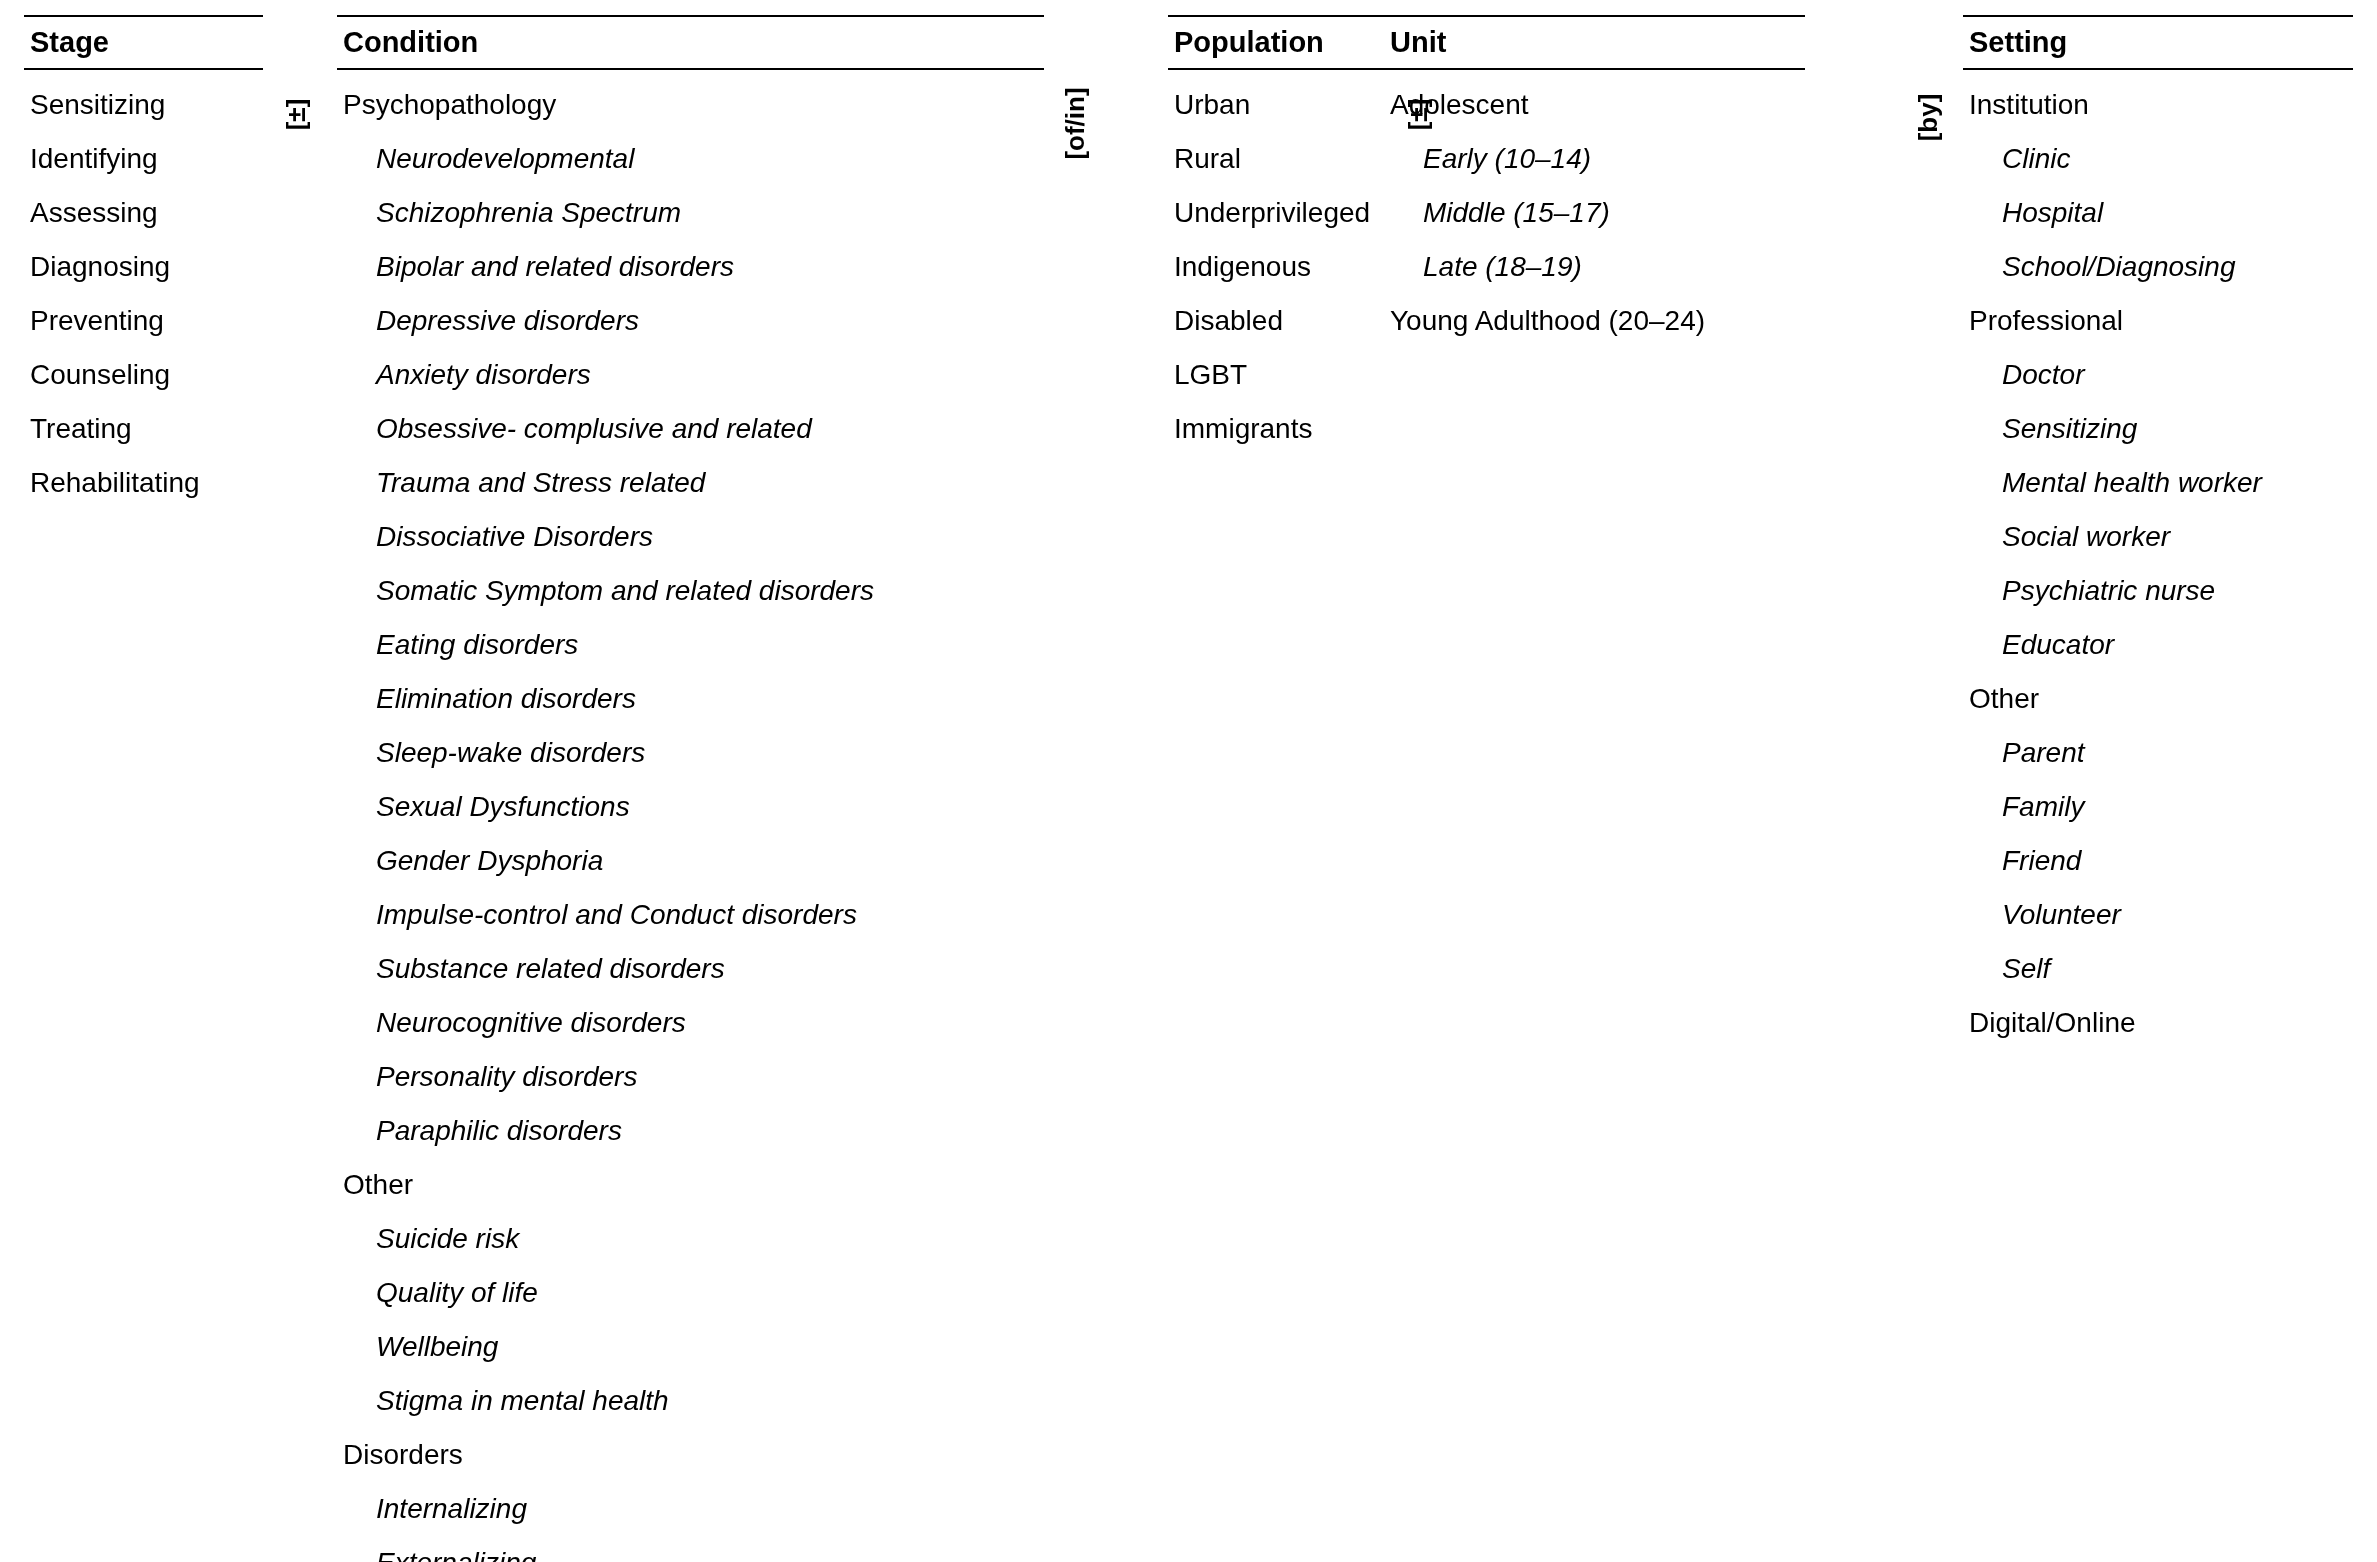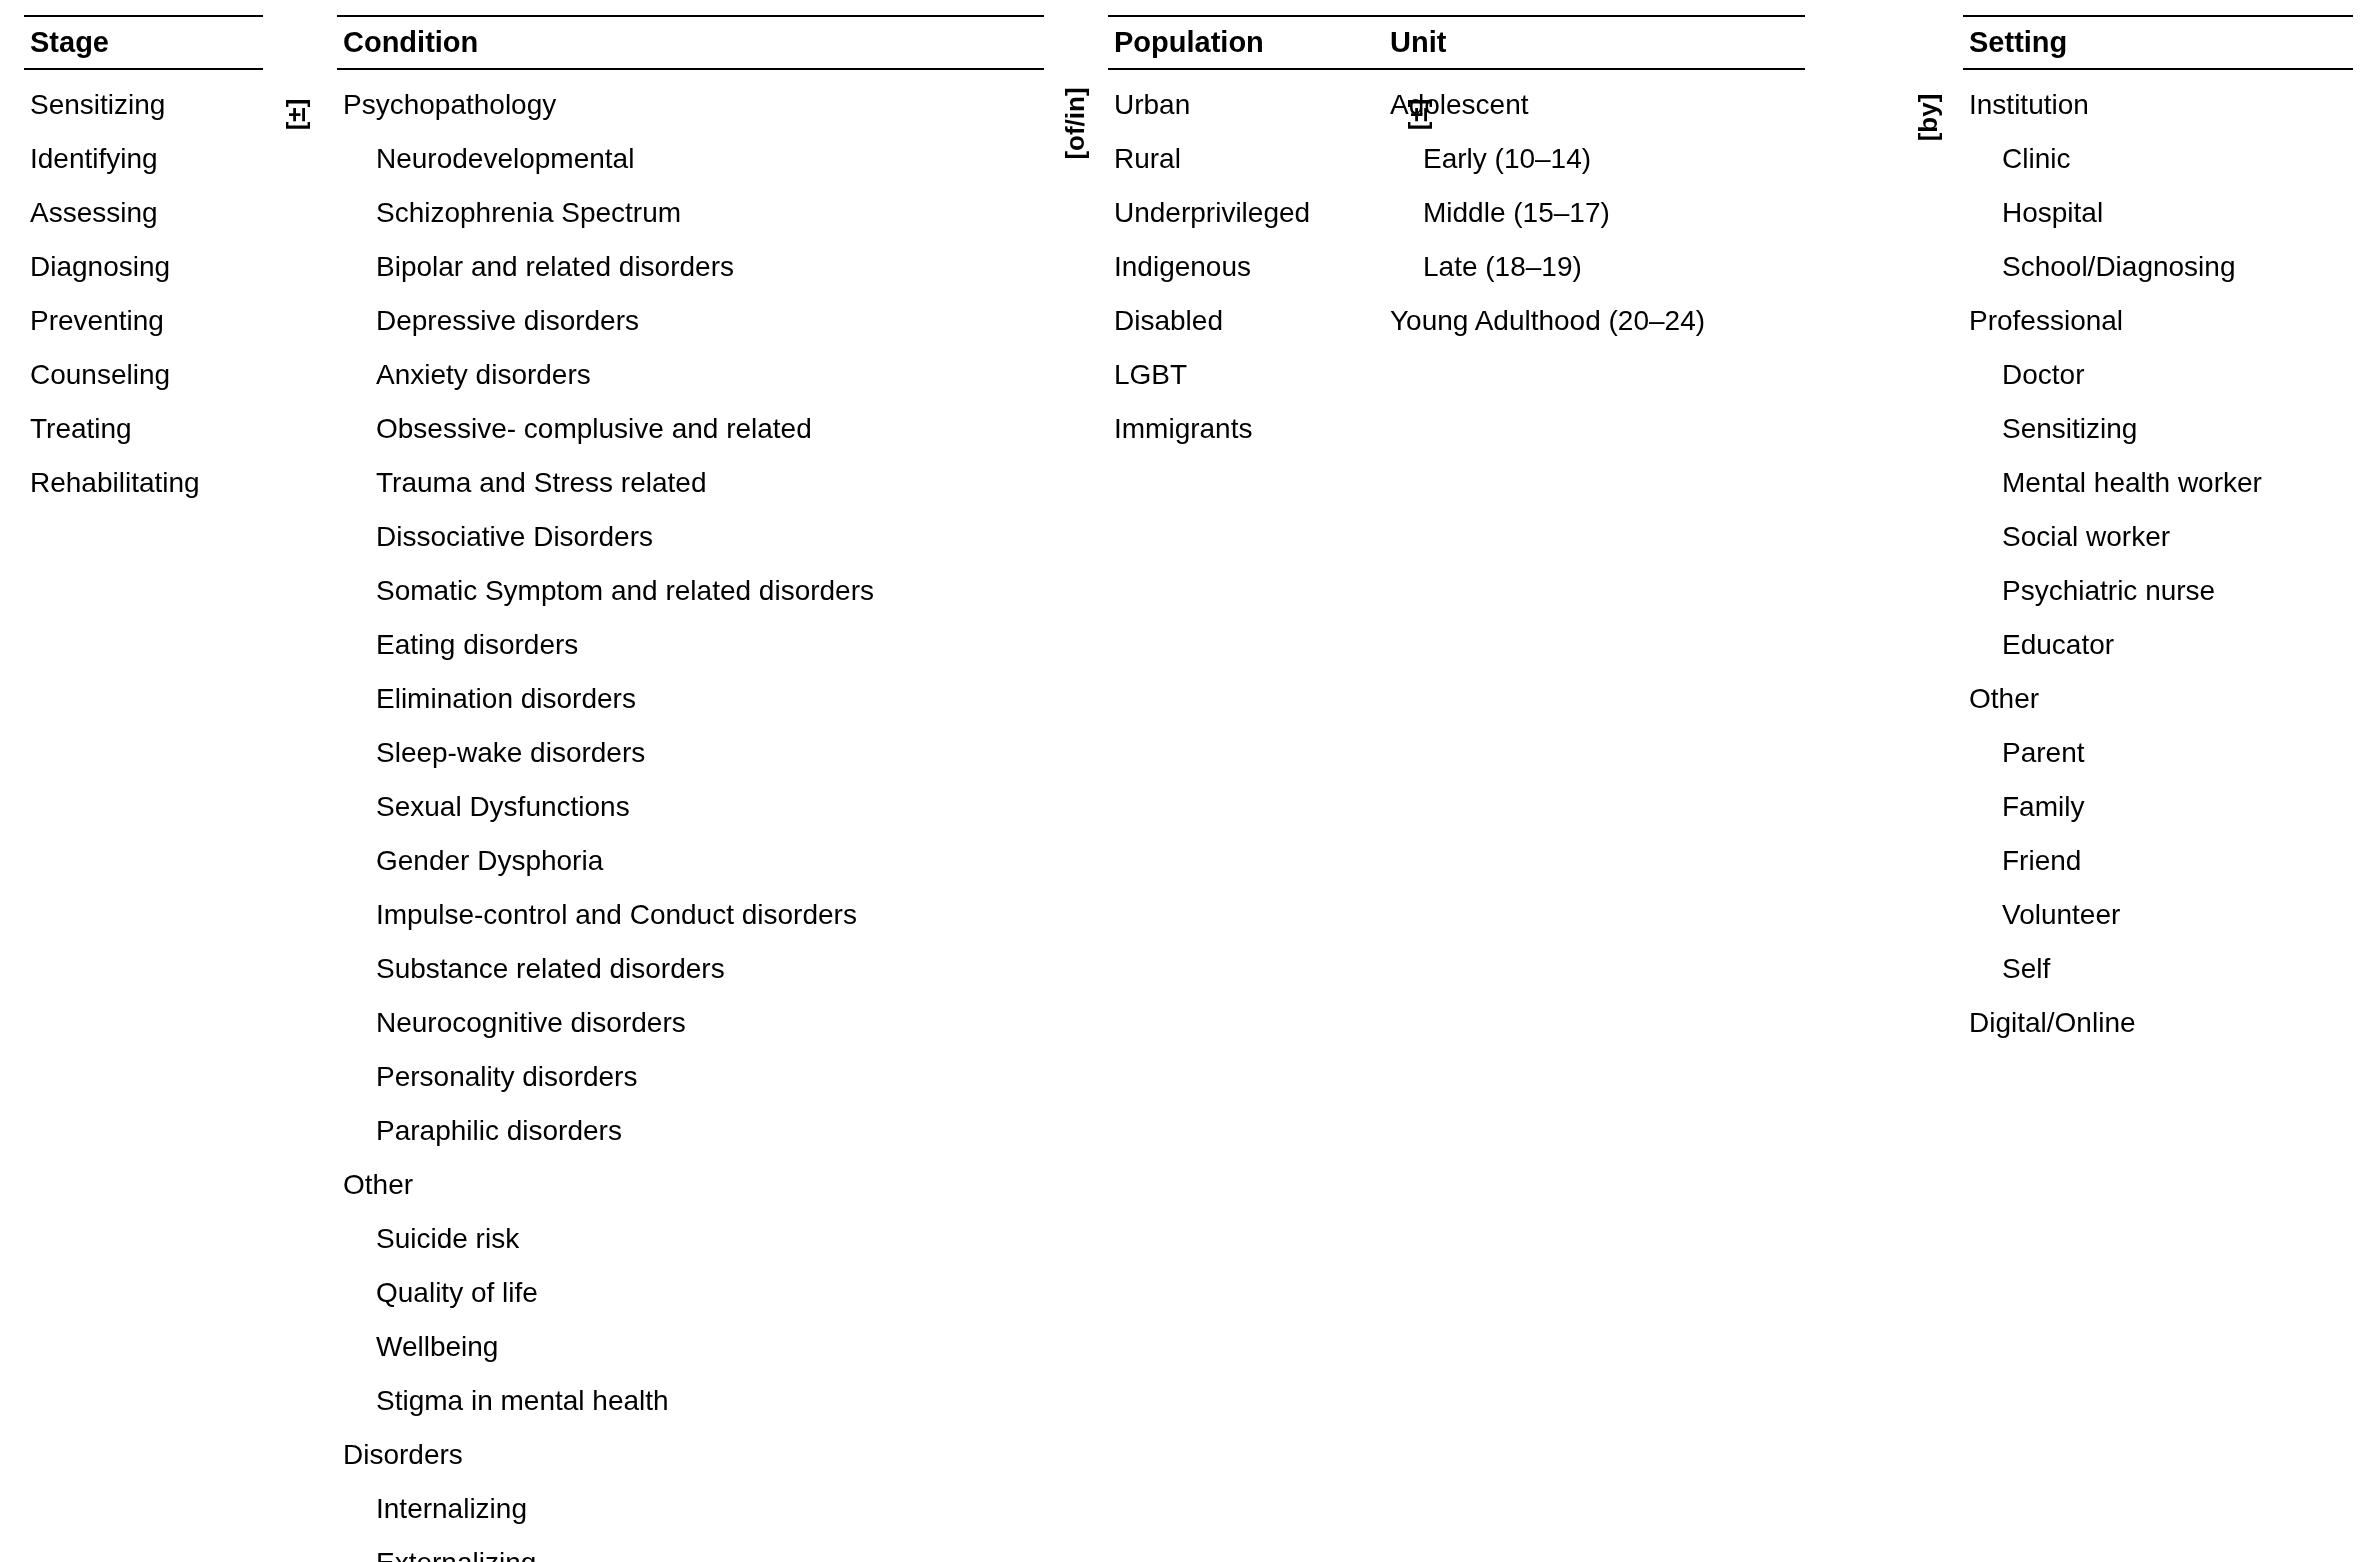--- a/index.html
+++ b/index.html
@@ -23,39 +23,39 @@
     padding-left: 6px;
     white-space: nowrap;
   }
   .items { padding-top: 8px; }
   .item {
     font-size: 28px;
     line-height: 54px;
     padding-left: 6px;
     white-space: nowrap;
   }
-  .item.indent { padding-left: 39px; }
+  .item.indent { padding-left: 39px; font-style: italic; }
   .connector {
     position: absolute;
     width: 57px;
     display: flex;
     align-items: center;
     justify-content: center;
   }
   .connector .rot {
     transform: rotate(-90deg);
     transform-origin: center center;
     font-weight: bold;
     font-size: 26px;
     white-space: nowrap;
   }
   
   .col-0 { left: 24px;   width: 239px;  }
   .col-1 { left: 337px;  width: 707px; }
-  .col-2 { left: 1108px; width: 279px;  }
+  .col-2 { left: 1168px; width: 279px;  }
   .col-3 { left: 1384px; width: 421px;  }
   .col-4 { left: 1963px; width: 390px;  }
   .conn-0 { left: 268px;  top: 72px; height: 84px; }
   .conn-1 { left: 1047px; top: 63px; height: 120px; }
   .conn-2 { left: 1390px; top: 72px; height: 84px; }
   .conn-3 { left: 1900px; top: 63px; height: 108px; }
 </style>
 </head>
 <body>
 

